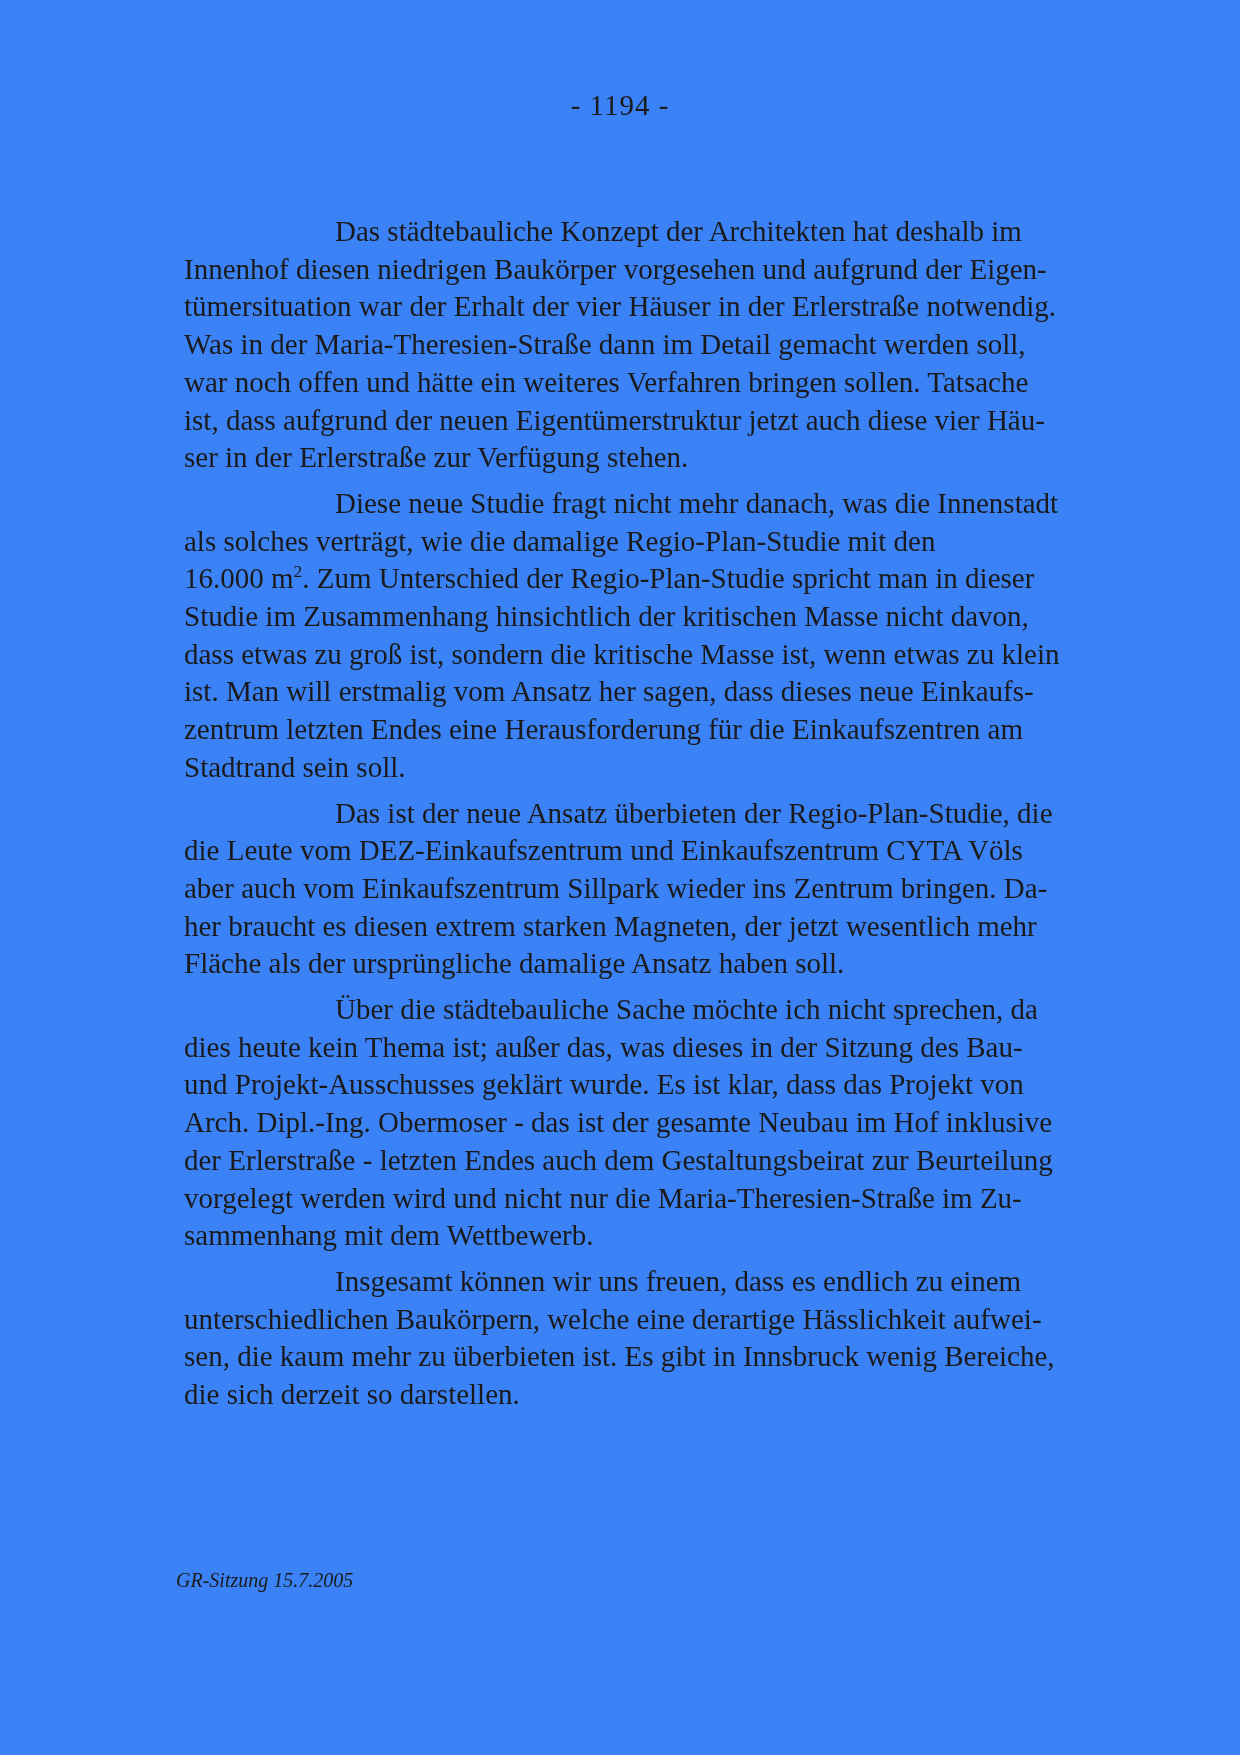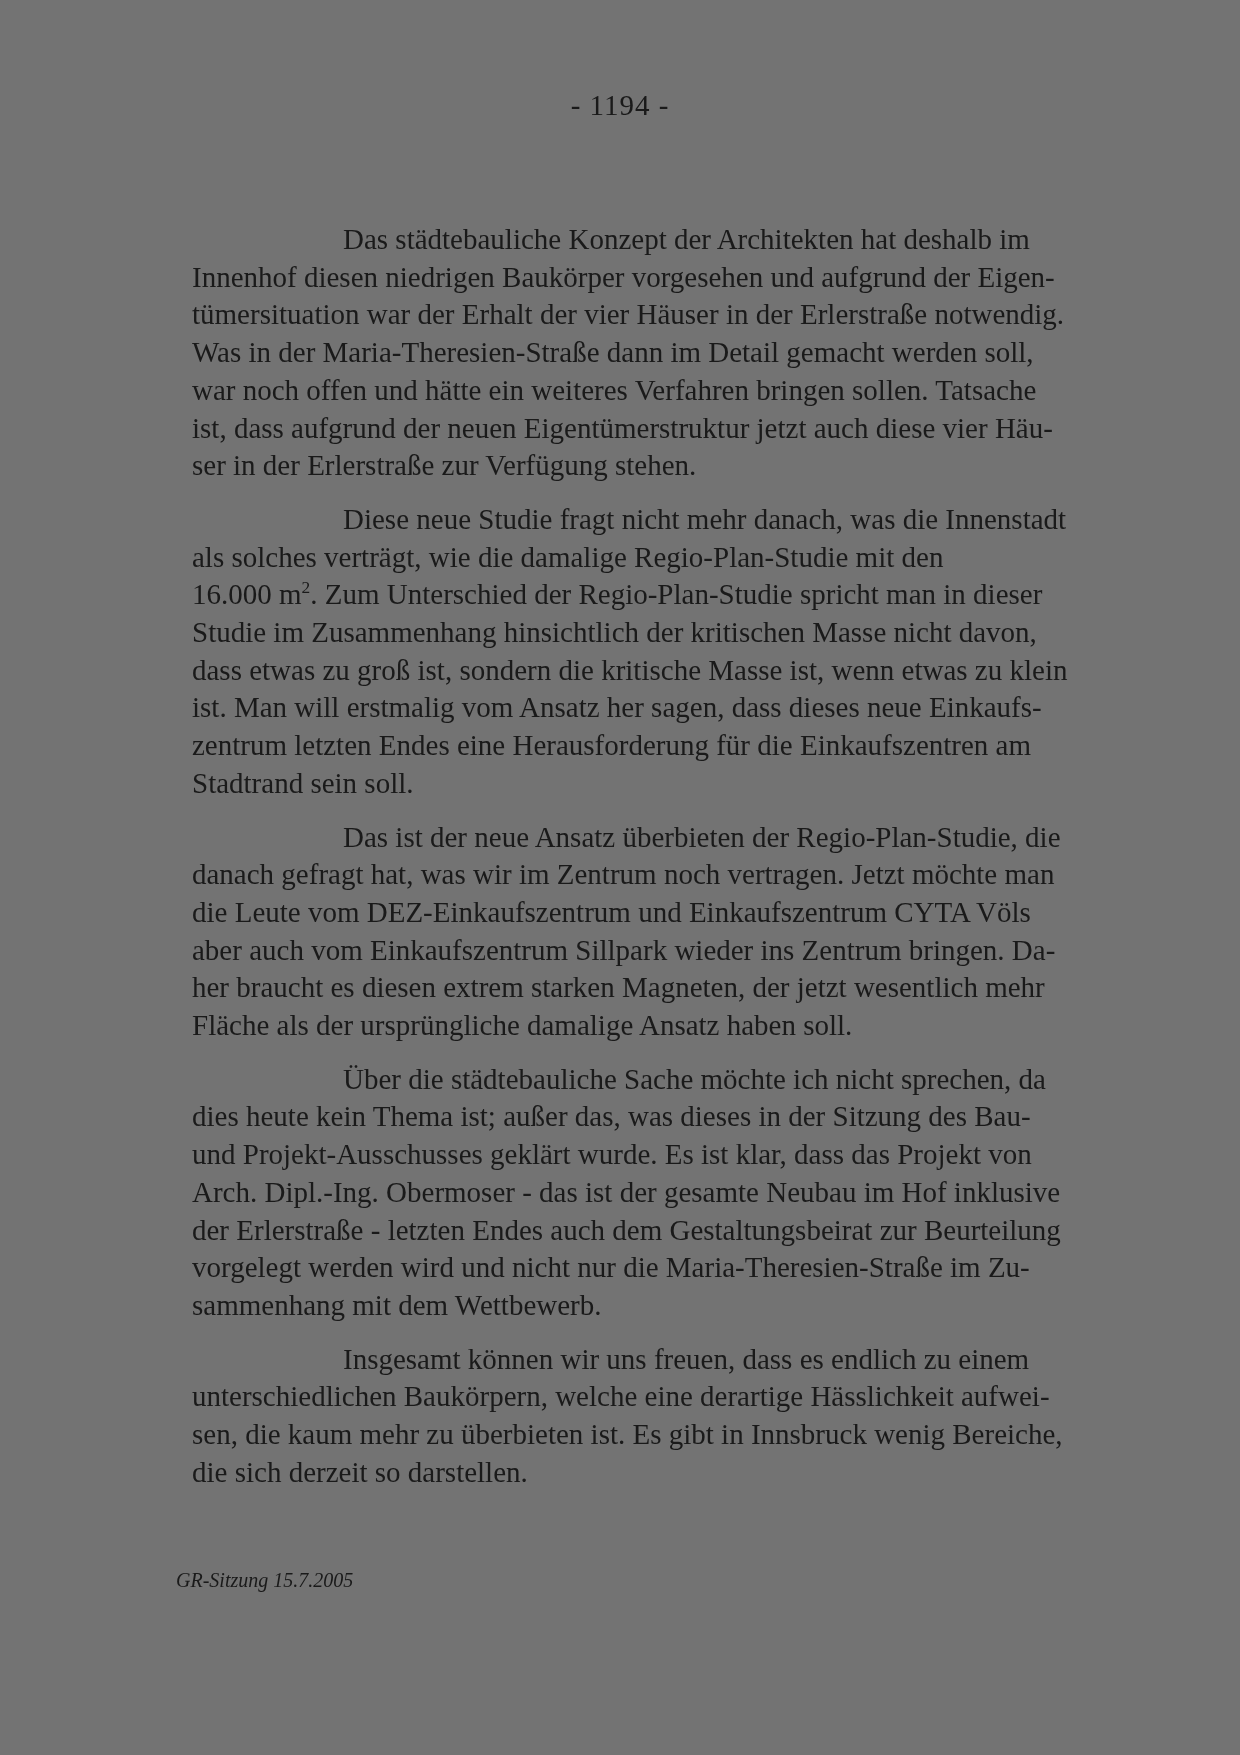--- a/index.html
+++ b/index.html
@@ -4,21 +4,21 @@
 <style>
   html, body {
     margin: 0;
     padding: 0;
     background: #ffffff;
   }
   .page {
     position: relative;
     width: 1240px;
     height: 1755px;
-    background: #737373;
+    background: #3b82f6;
     color: #1a1a1a;
     font-family: "Liberation Serif", serif;
     overflow: hidden;
   }
   .page-number {
     position: absolute;
     top: 89px;
     left: 0;
     width: 100%;
     text-align: center;
@@ -28,21 +28,21 @@
   }
   .body-text {
     position: absolute;
     top: 205px;
     left: 176px;
     width: 910px;
     font-size: 29px;
     line-height: 37.7px;
   }
   .para {
-    margin: 16px;
+    margin: 8px;
     padding: 0;
   }
   .line {
     white-space: nowrap;
   }
   .line.indent {
     padding-left: 151px;
   }
   .line sup {
     font-size: 0.6em;
@@ -79,21 +79,20 @@
         <div class="line">als solches verträgt, wie die damalige Regio-Plan-Studie mit den</div>
         <div class="line">16.000 m<sup>2</sup>. Zum Unterschied der Regio-Plan-Studie spricht man in dieser</div>
         <div class="line">Studie im Zusammenhang hinsichtlich der kritischen Masse nicht davon,</div>
         <div class="line">dass etwas zu groß ist, sondern die kritische Masse ist, wenn etwas zu klein</div>
         <div class="line">ist. Man will erstmalig vom Ansatz her sagen, dass dieses neue Einkaufs-</div>
         <div class="line">zentrum letzten Endes eine Herausforderung für die Einkaufszentren am</div>
         <div class="line">Stadtrand sein soll.</div>
       </div>
       <div class="para">
         <div class="line indent">Das ist der neue Ansatz überbieten der Regio-Plan-Studie, die</div>
-        <div class="line">danach gefragt hat, was wir im Zentrum noch vertragen. Jetzt möchte man</div>
         <div class="line">die Leute vom DEZ-Einkaufszentrum und Einkaufszentrum CYTA Völs</div>
         <div class="line">aber auch vom Einkaufszentrum Sillpark wieder ins Zentrum bringen. Da-</div>
         <div class="line">her braucht es diesen extrem starken Magneten, der jetzt wesentlich mehr</div>
         <div class="line">Fläche als der ursprüngliche damalige Ansatz haben soll.</div>
       </div>
       <div class="para">
         <div class="line indent">Über die städtebauliche Sache möchte ich nicht sprechen, da</div>
         <div class="line">dies heute kein Thema ist; außer das, was dieses in der Sitzung des Bau-</div>
         <div class="line">und Projekt-Ausschusses geklärt wurde. Es ist klar, dass das Projekt von</div>
         <div class="line">Arch. Dipl.-Ing. Obermoser - das ist der gesamte Neubau im Hof inklusive</div>

